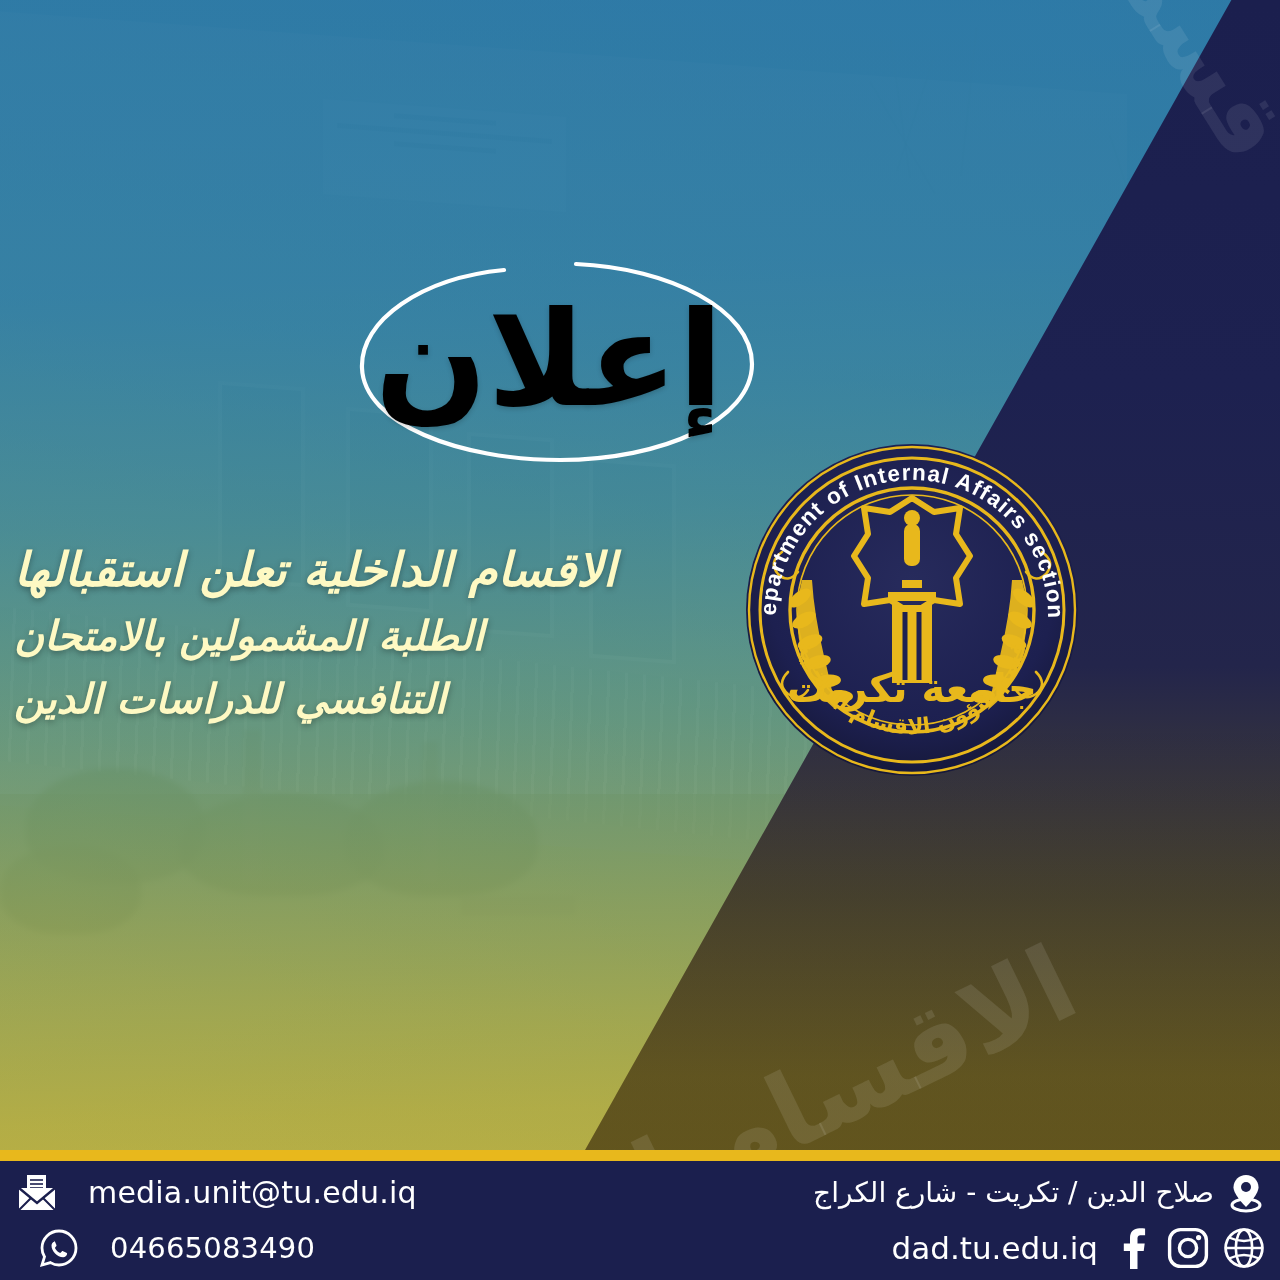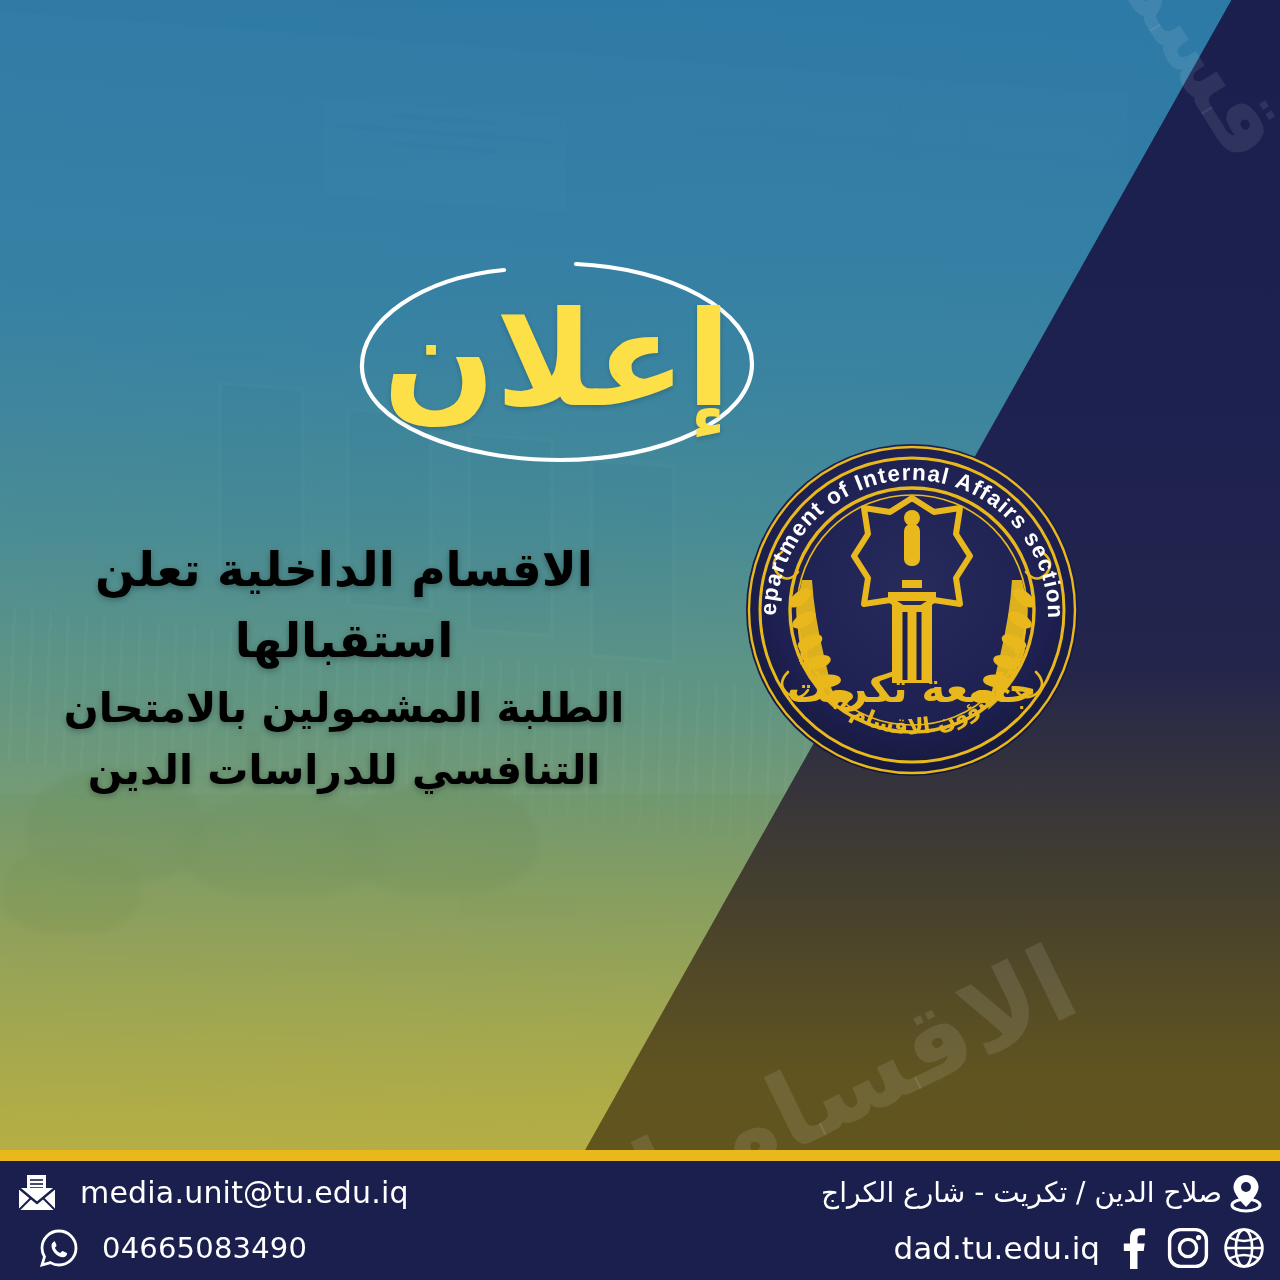--- a/index.html
+++ b/index.html
@@ -175,49 +175,50 @@
     left: 352px;
     top: 248px;
     width: 410px;
     height: 222px;
   }
   .ellipse-wrap svg { display: block; overflow: visible; }
 
   
   .eelan {
     position: absolute;
-    left: 352px;
+    left: 344px;
     top: 248px;
     width: 410px;
     height: 222px;
     display: flex;
     align-items: center;
     justify-content: center;
-    color: #fde047;
+    color: #000000;
     font-size: 132px;
     font-weight: 700;
     direction: rtl;
     line-height: 1;
     letter-spacing: -2px;
     text-shadow: 0 2px 5px rgba(0,0,0,.18);
   }
 
   
   .body-text {
     position: absolute;
     left: 14px;
     top: 534px;
     width: 660px;
     direction: rtl;
-    text-align: center;
-    color: #000000;
+    text-align: left;
+    color: #fef9c3;
     font-size: 45px;
     font-weight: 700;
     line-height: 1.52;
     text-shadow: 0 2px 6px rgba(0,0,0,.30);
+    font-style: italic;
   }
   .body-text .l1 { font-size: 47px; }
   .body-text .l2, .body-text .l3 { font-size: 41px; }
 
   
   .seal {
     position: absolute;
     left: 742px;
     top: 440px;
     width: 340px;
@@ -246,21 +247,21 @@
   }
   .f-left {
     position: absolute;
     left: 16px;
     top: 4px;
     color: #ffffff;
   }
   .f-row {
     display: flex;
     align-items: center;
-    gap: 22px;
+    gap: 30px;
     height: 55px;
   }
   .f-row .ic {
     width: 42px;
     height: 42px;
     display: flex;
     align-items: center;
     justify-content: center;
     flex: 0 0 auto;
   }
@@ -278,34 +279,33 @@
     position: absolute;
     right: 14px;
     top: 4px;
     color: #ffffff;
     text-align: right;
   }
   .f-rrow {
     display: flex;
     align-items: center;
     justify-content: flex-end;
-    gap: 4px;
+    gap: 12px;
     height: 55px;
   }
   .f-rrow .atxt {
     direction: rtl;
     font-size: 28px;
     white-space: nowrap;
     color: #ffffff;
   }
   .f-rrow .url {
     font-size: 31px;
     white-space: nowrap;
     color: #ffffff;
-    margin-right: 6px;
   }
   .soc {
     display: flex;
     align-items: center;
     gap: 12px;
   }
   .soc .ic { width: 44px; height: 44px; display:flex; align-items:center; justify-content:center; }
   .soc .ic svg { display:block; }
 </style>
 </head>

